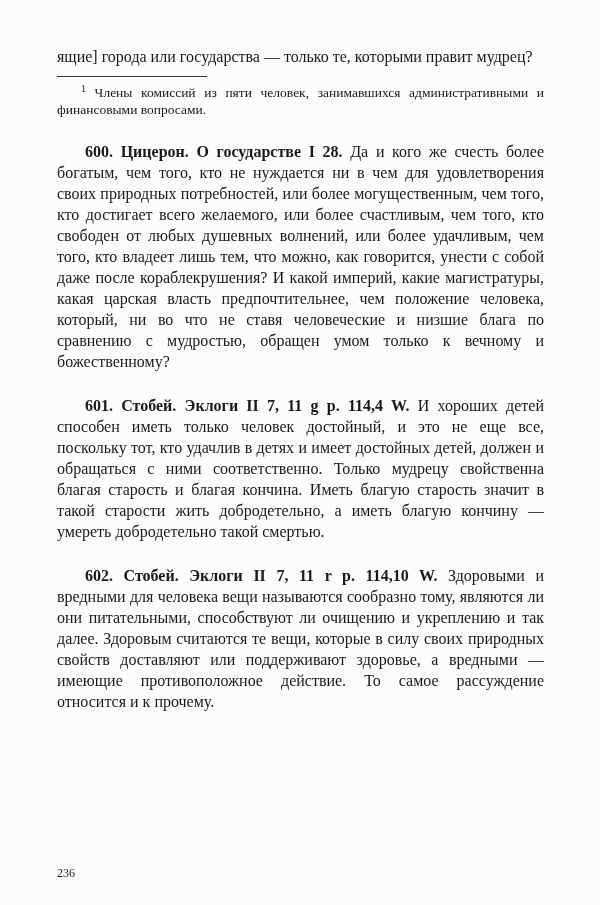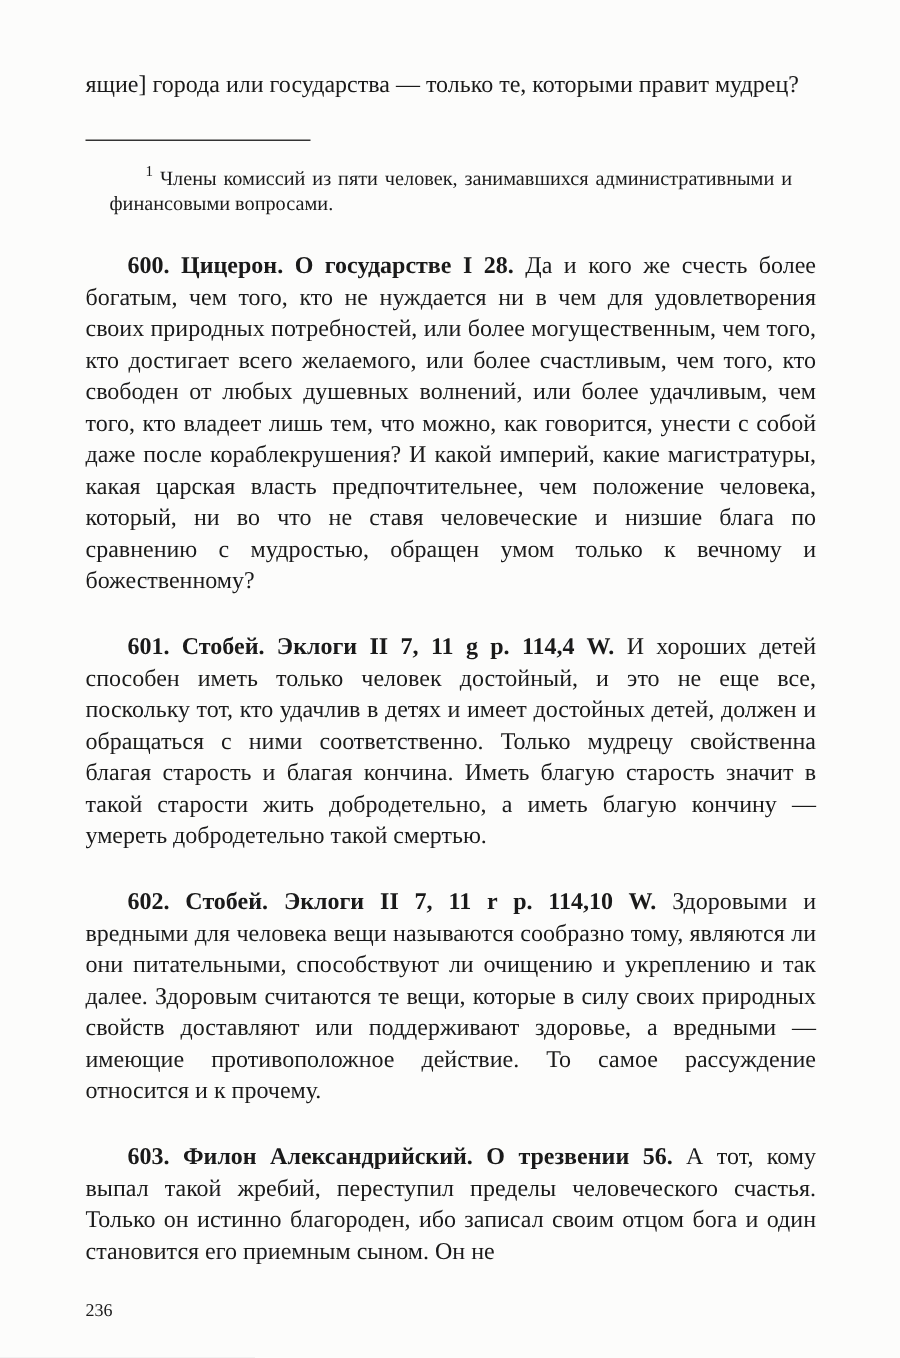--- a/index.html
+++ b/index.html
@@ -20,37 +20,37 @@
     color: #1a1a1a;
     font-size: 16px;
     line-height: 21px;
     text-align: justify;
   }
   .para {
     margin: 0 0 19px 0;
   }
   .continuation {
     text-indent: 0;
-    margin-bottom: 26px;
+    margin-bottom: 9px;
   }
   .footnote-block {
     margin: 0 0 21px 0;
   }
   .footnote-rule {
     width: 150px;
     height: 0;
     border: none;
     border-top: 1px solid #333;
     margin: 0 0 7px 0;
   }
   .footnote {
     font-size: 13.5px;
     line-height: 17px;
     text-indent: 24px;
-    margin: 16px;
+    margin: 0;
   }
   .footnote sup {
     font-size: 10px;
     line-height: 0;
   }
   .entry {
     text-indent: 28px;
     margin-top: 23px;
   }
   .entry-heading {
@@ -76,17 +76,16 @@
     <hr class="footnote-rule">
     <p class="footnote"><sup>1</sup><span> Члены комиссий из пяти человек, занимавшихся административными и финансовыми вопросами.</span></p>
   </div>
 
   <p class="para entry"><span class="entry-heading">600. Цицерон. О государстве I 28.</span><span> Да и кого же счесть более богатым, чем того, кто не нуждается ни в чем для удовлетворения своих природных потребностей, или более могущественным, чем того, кто достигает всего желаемого, или более счастливым, чем того, кто свободен от любых душевных волнений, или более удачливым, чем того, кто владеет лишь тем, что можно, как говорится, унести с собой даже после кораблекрушения? И какой империй, какие магистратуры, какая царская власть предпочтительнее, чем положение человека, который, ни во что не ставя человеческие и низшие блага по сравнению с мудростью, обращен умом только к вечному и божественному?</span></p>
 
   <p class="para entry"><span class="entry-heading">601. Стобей. Эклоги II 7, 11 g p. 114,4 W.</span><span> И хороших детей способен иметь только человек достойный, и это не еще все, поскольку тот, кто удачлив в детях и имеет достойных детей, должен и обращаться с ними соответственно. Только мудрецу свойственна благая старость и благая кончина. Иметь благую старость значит в такой старости жить добродетельно, а иметь благую кончину — умереть добродетельно такой смертью.</span></p>
 
   <p class="para entry"><span class="entry-heading">602. Стобей. Эклоги II 7, 11 r p. 114,10 W.</span><span> Здоровыми и вредными для человека вещи называются сообразно тому, являются ли они питательными, способствуют ли очищению и укреплению и так далее. Здоровым считаются те вещи, которые в силу своих природных свойств доставляют или поддерживают здоровье, а вредными — имеющие противоположное действие. То самое рассуждение относится и к прочему.</span></p>
 
-  <p class="para entry"><span class="entry-heading">603. Филон Александрийский. О трезвении 56.</span><span> А тот, кому выпал такой жребий, переступил пределы человеческого счастья. Только он истинно благороден, ибо записал своим отцом бога и один становится его приемным сыном. Он не</span></p>
 
   <div class="page-number">236</div>
 
 </div>
 
 </body></html>

